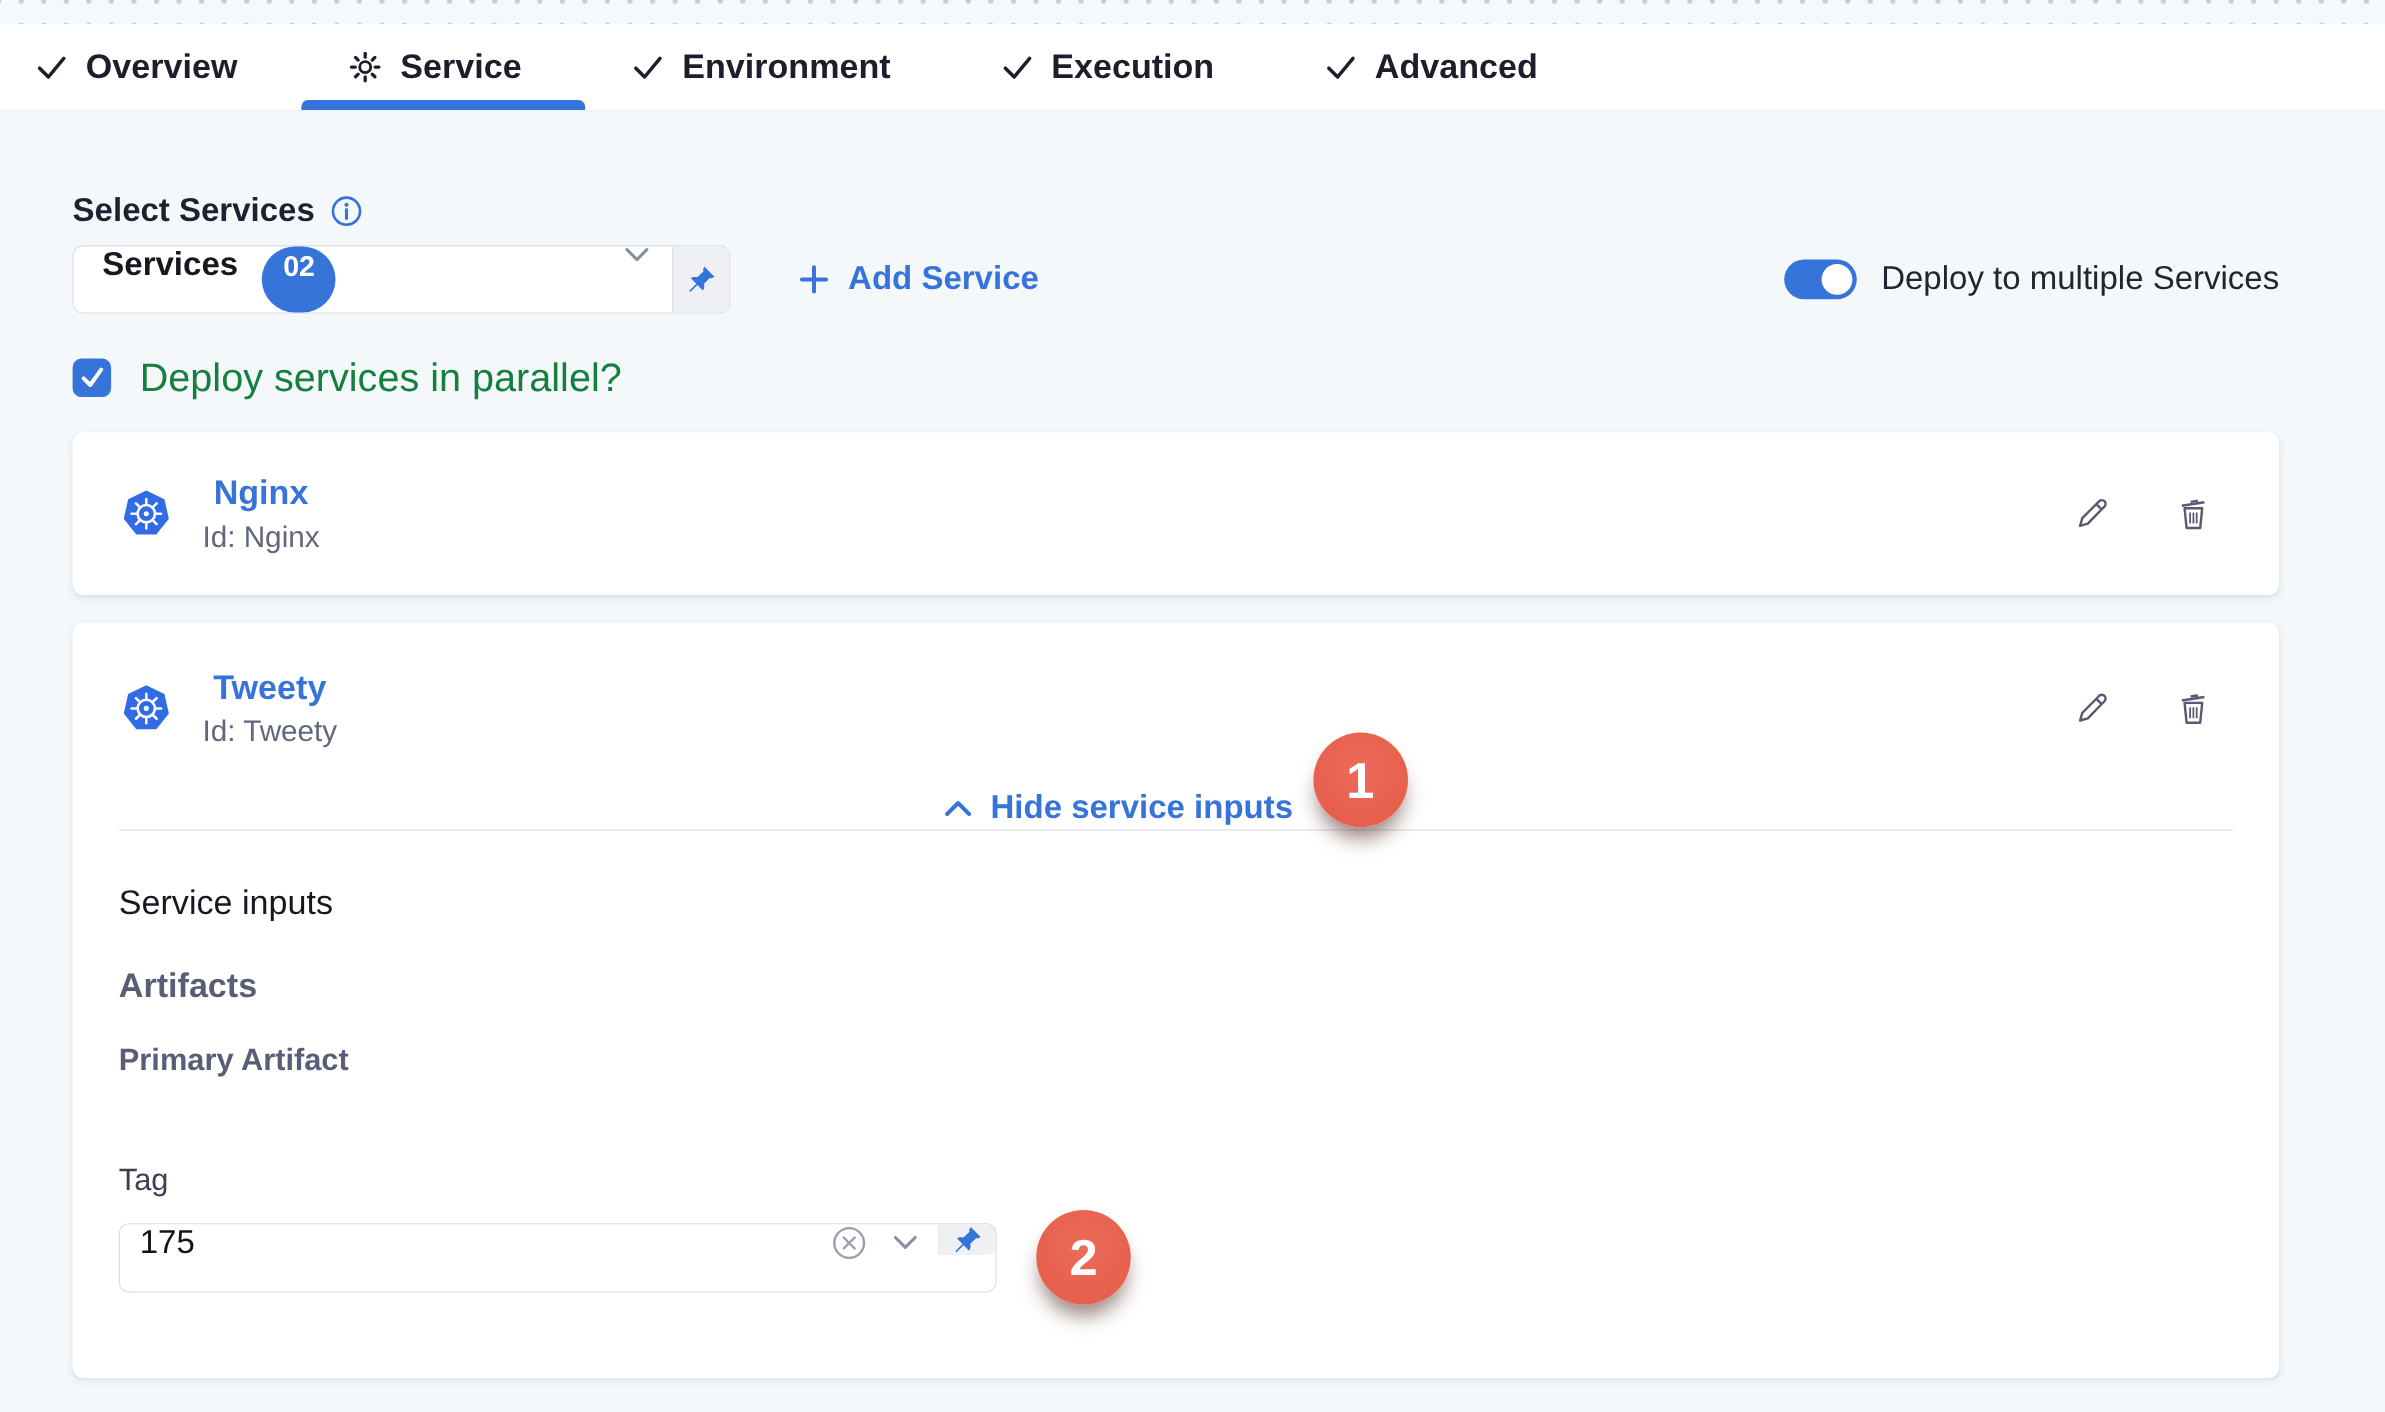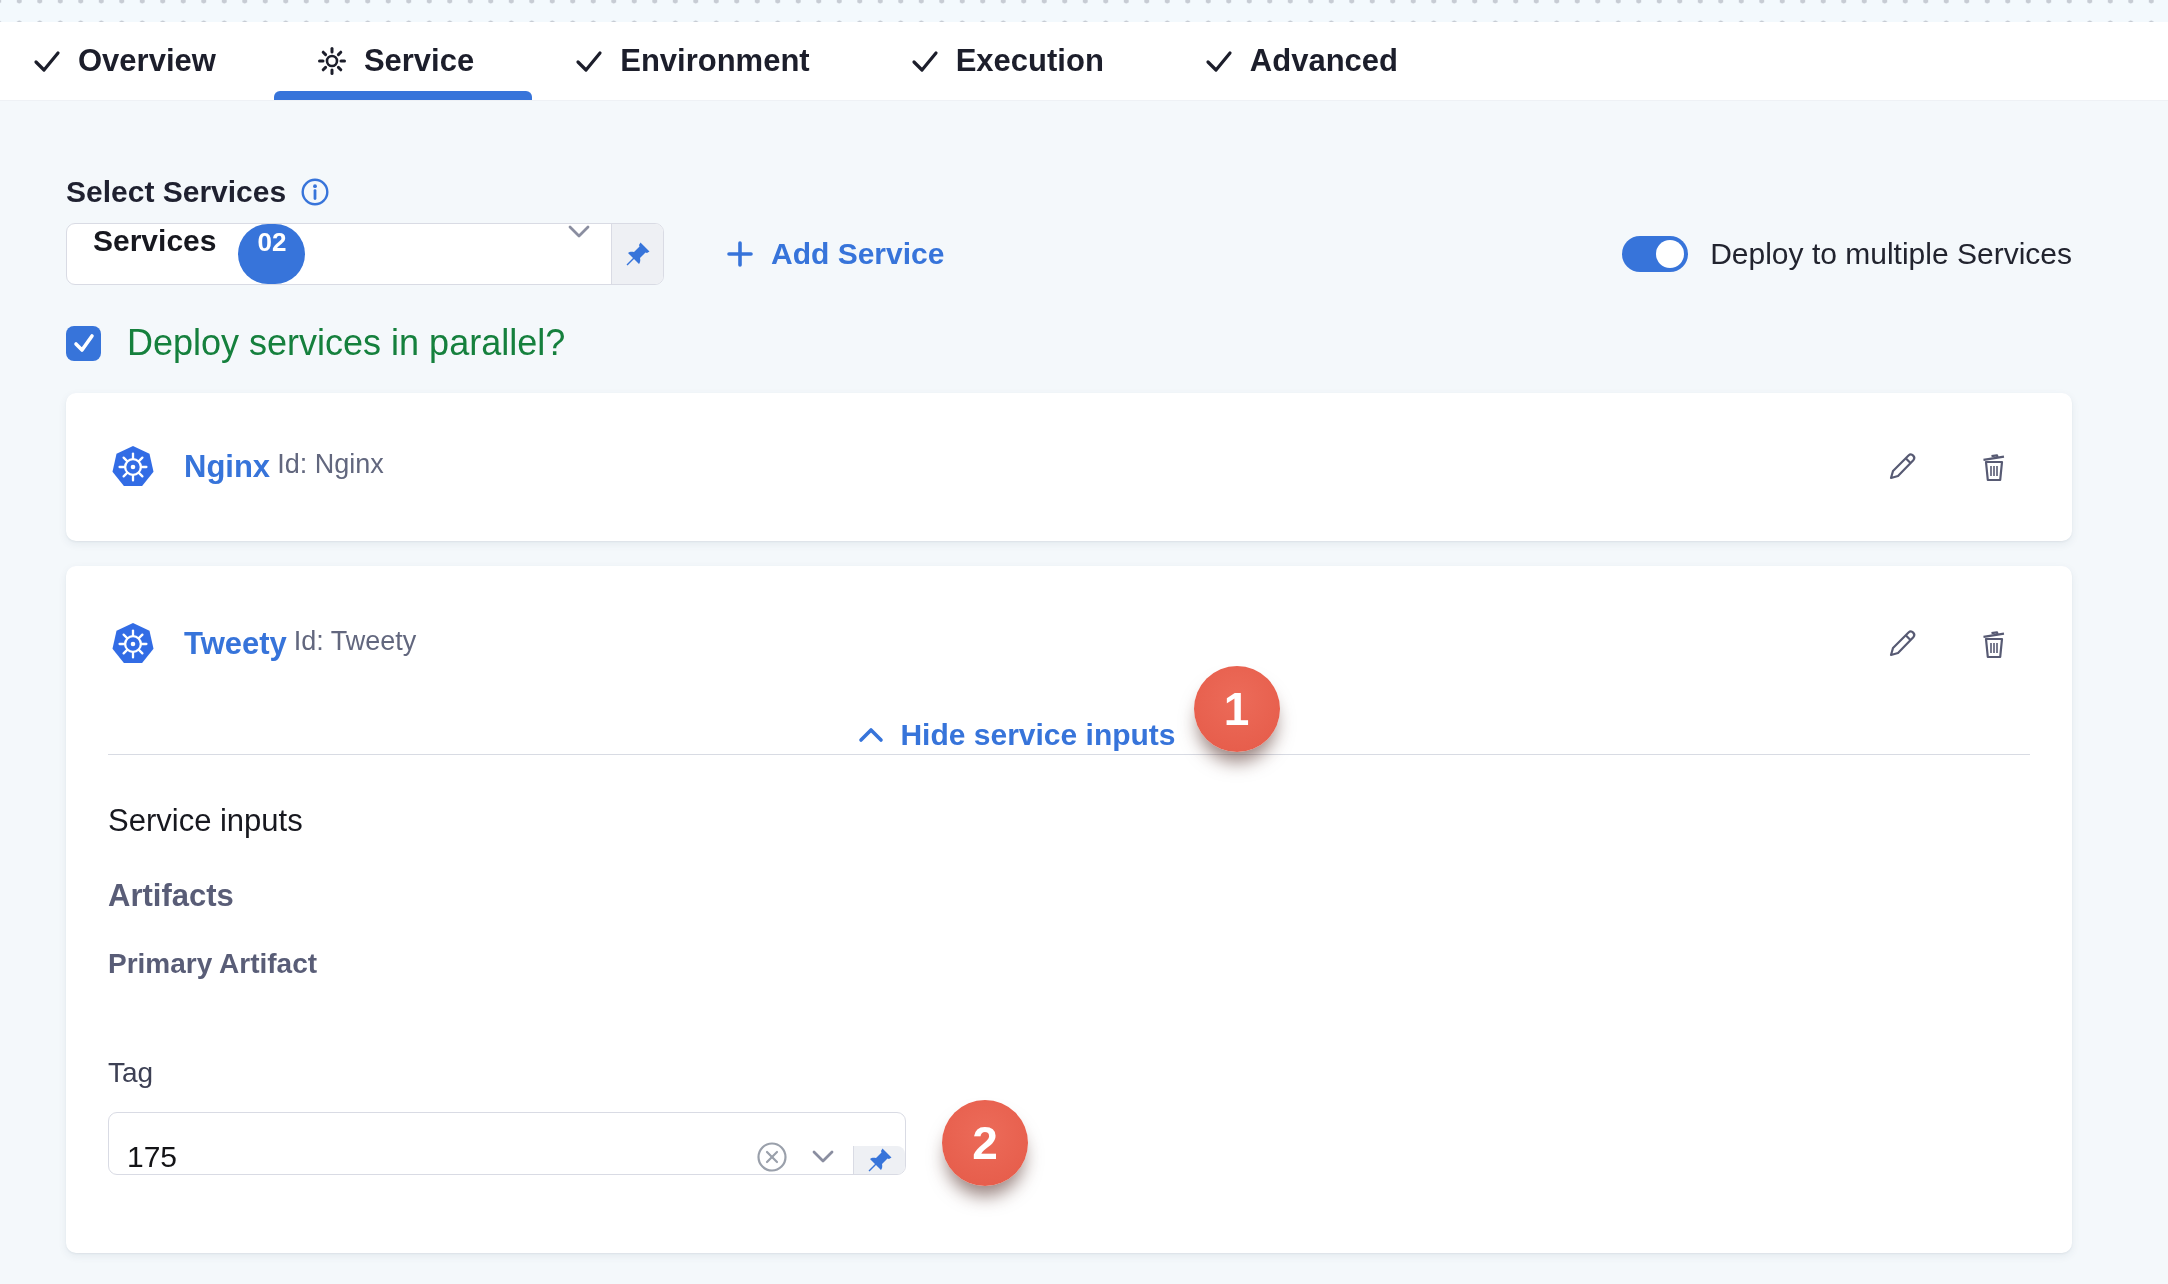--- a/index.html
+++ b/index.html
@@ -169,21 +169,21 @@
     background: #ffffff;
     border-radius: 10px;
     box-shadow: 0 3px 8px rgba(40, 60, 90, 0.08), 0 1px 2px rgba(40,60,90,0.06);
   }
   .card-1 { margin-top: 29px; height: 148px; display: flex; align-items: center; padding: 0 60px 0 44px; }
   .card-2 { margin-top: 25px; height: 687px; padding-top: 44px; }
 
   .svc-head { display: flex; align-items: center; width: 100%; gap: 42px; }
   .card-2 .svc-head { padding: 0 60px 0 44px; height: 68px; }
   .svc-info { display: flex; align-items: center; gap: 28px; }
-  .svc-text { display: flex; flex-direction: row; gap: 7px; }
+  .svc-text { display: flex; flex-direction: column; gap: 7px; align-items: center; }
   .svc-name { font-size: 31px; font-weight: 600; color: #3774da; cursor: pointer; }
   .svc-id { font-size: 27px; color: #62677e; }
   .svc-actions { margin-left: auto; display: inline-flex; align-items: center; gap: 56px; }
   .icon-btn { display: inline-flex; cursor: pointer; }
 
   .hide-row {
     margin-top: -12px;
     display: flex;
     align-items: flex-end;
     justify-content: center;
@@ -219,21 +219,21 @@
   .divider { margin: 2px 42px 0; border-top: 1px solid #d8dbe3; }
 
   .section-title { margin: 48px 42px 0; font-size: 31px; font-weight: 400; color: #17181f; }
   .artifacts-title { margin: 39px 42px 0; font-size: 31px; font-weight: 700; color: #595d77; }
   .primary-title { margin: 34px 42px 0; font-size: 28px; font-weight: 700; color: #595d77; }
   .tag-label { margin: 77px 42px 0; font-size: 28px; color: #3d4054; }
 
   .tag-row { margin: 11px 42px 0; display: flex; align-items: center; }
   .tag-field {
     display: flex;
-    align-items: flex-end;
+    align-items: flex-start;
     width: 798px;
     height: 63px;
     border: 1px solid #d9dbe4;
     border-radius: 9px;
     background: #ffffff;
   }
   .tag-main { flex: 1; display: flex; align-items: center; padding: 0 18px; gap: 22px; }
   .tag-input {
     flex: 1;
     border: none;

